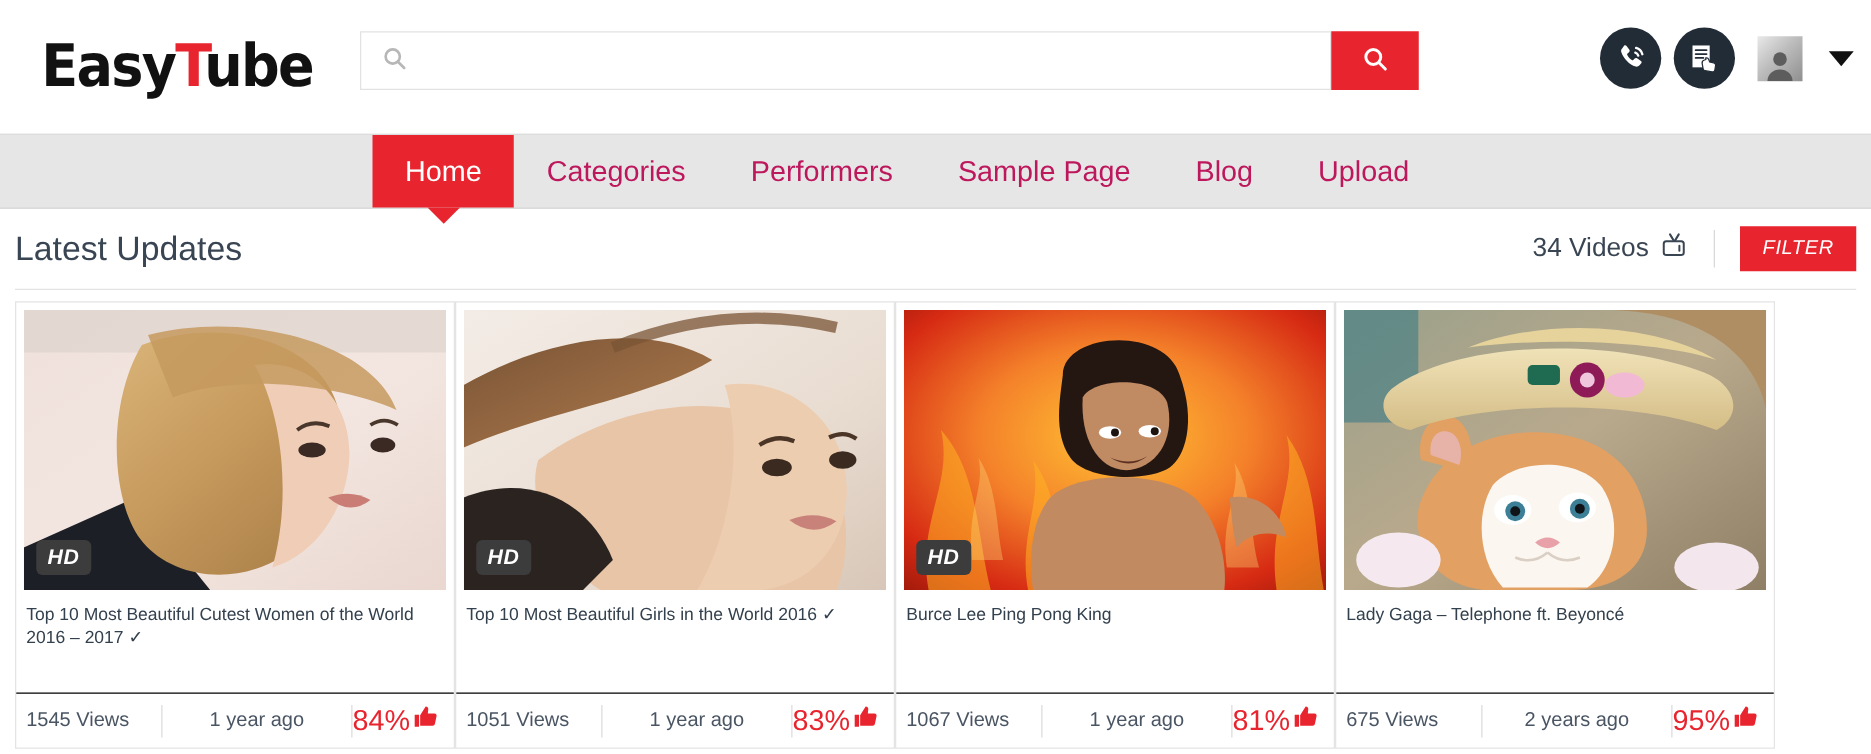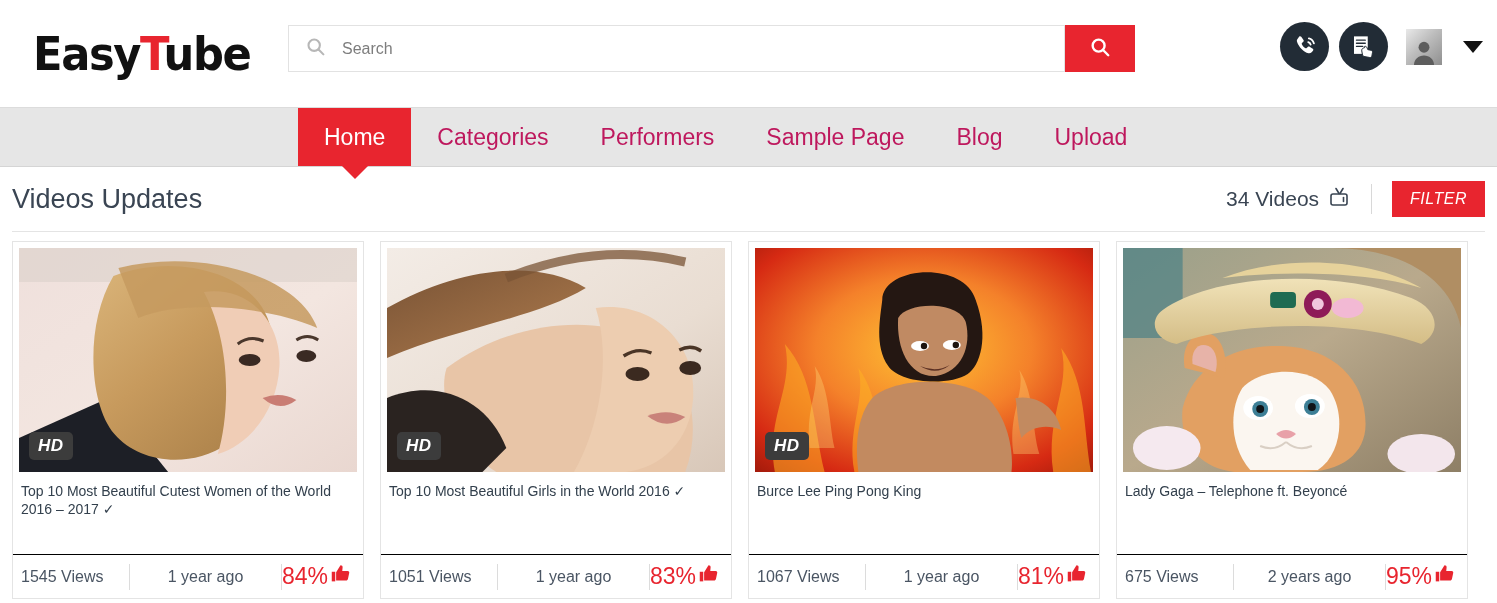--- a/index.html
+++ b/index.html
@@ -183,21 +183,20 @@
     letter-spacing: 0.5px;
     padding: 9px 18px;
     cursor: pointer;
     font-family: "Liberation Sans", sans-serif;
     font-style: italic;
   }
 
   
   .grid {
     display: flex;
-    gap: 16px;
     padding: 9px 8px 0 12px;
   }
   .card {
     width: 352px;
     border: 1px solid #e4e4e4;
     background: #fff;
     display: flex;
     flex-direction: column;
   }
   .thumb-wrap {
@@ -256,21 +255,20 @@
   <div class="logo"><span>Easy</span><span class="tee">T</span><span>ube</span></div>
 
   <div class="search-wrap">
     <div class="search-box">
       <span>
         <svg width="21" height="21" viewBox="0 0 24 24" fill="none" stroke="#b7b7b7" stroke-width="2.4">
           <circle cx="10.5" cy="10.5" r="6.5"></circle>
             <line x1="15.5" y1="15.5" x2="21" y2="21" stroke-linecap="round"></line>
         </svg>
       </span>
-      <input class="search-input" type="text" placeholder="Search" style="">
     </div>
     <button class="search-btn">
       <span>
         <svg width="22" height="22" viewBox="0 0 24 24" fill="none" stroke="#ffffff" stroke-width="2.6">
           <circle cx="10.5" cy="10.5" r="6.5"></circle>
             <line x1="15.3" y1="15.3" x2="21" y2="21" stroke-linecap="round"></line>
         </svg>
       </span>
     </button>
   </div>
@@ -319,21 +317,21 @@
     </div>
   <div class="nav-item">
       <span>Blog</span>
     </div>
   <div class="nav-item">
       <span>Upload</span>
     </div>
 </div>
 
 <div class="section-head">
-  <div class="section-title">Videos Updates</div>
+  <div class="section-title">Latest Updates</div>
   <div class="section-right">
     <div class="video-count">
       <span>34 Videos</span>
       <span>
         <svg width="24" height="24" viewBox="0 0 24 24" fill="none" stroke="#3a4553" stroke-width="1.6">
           <rect x="4" y="9" width="16" height="11" rx="2"></rect>
           <line x1="9" y1="3.5" x2="12" y2="8.5" stroke-linecap="round"></line>
           <line x1="16" y1="3.5" x2="13" y2="8.5" stroke-linecap="round"></line>
           <line x1="16.5" y1="12.5" x2="16.5" y2="16.5" stroke-linecap="round"></line>
         </svg>

